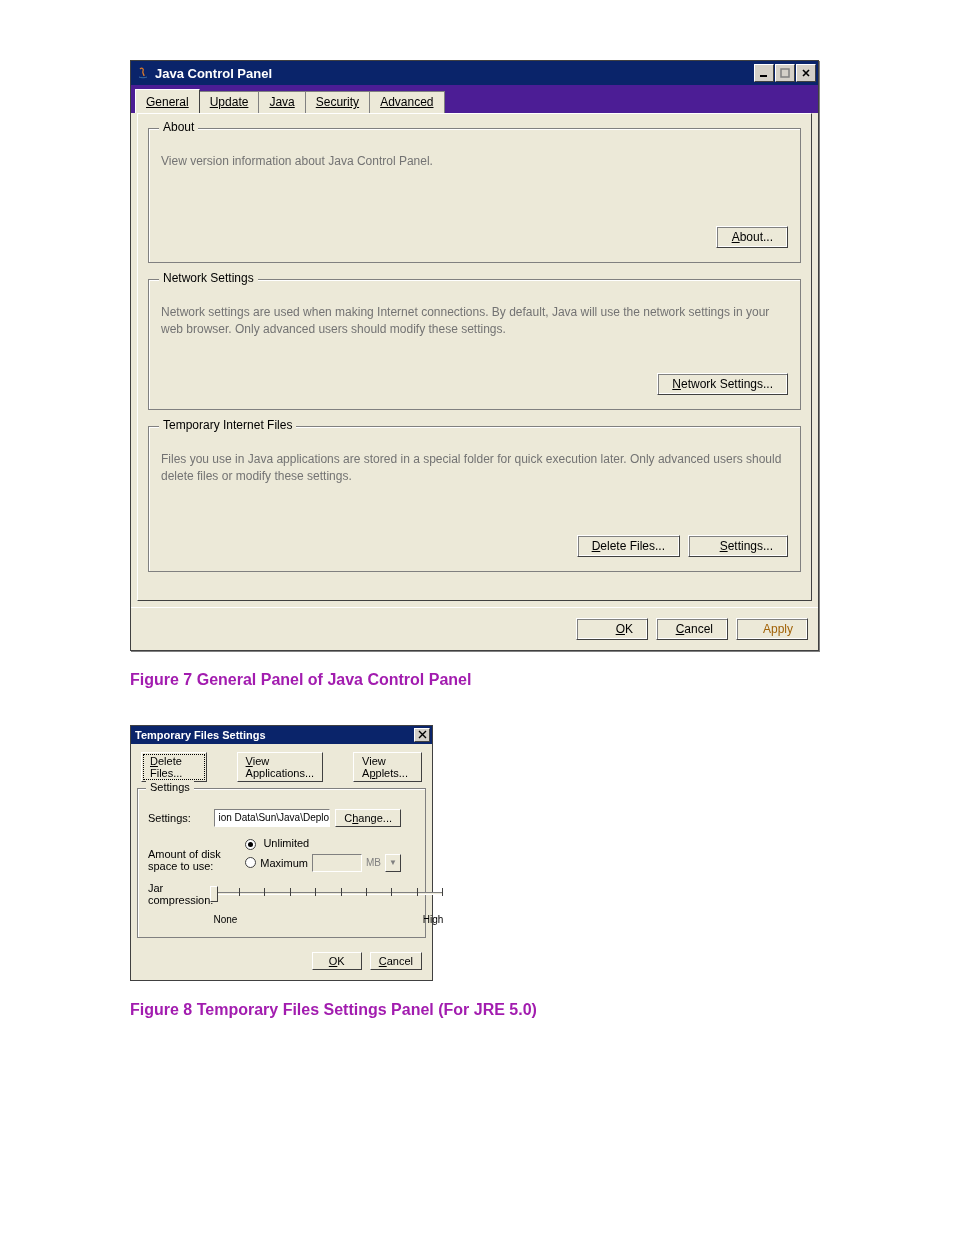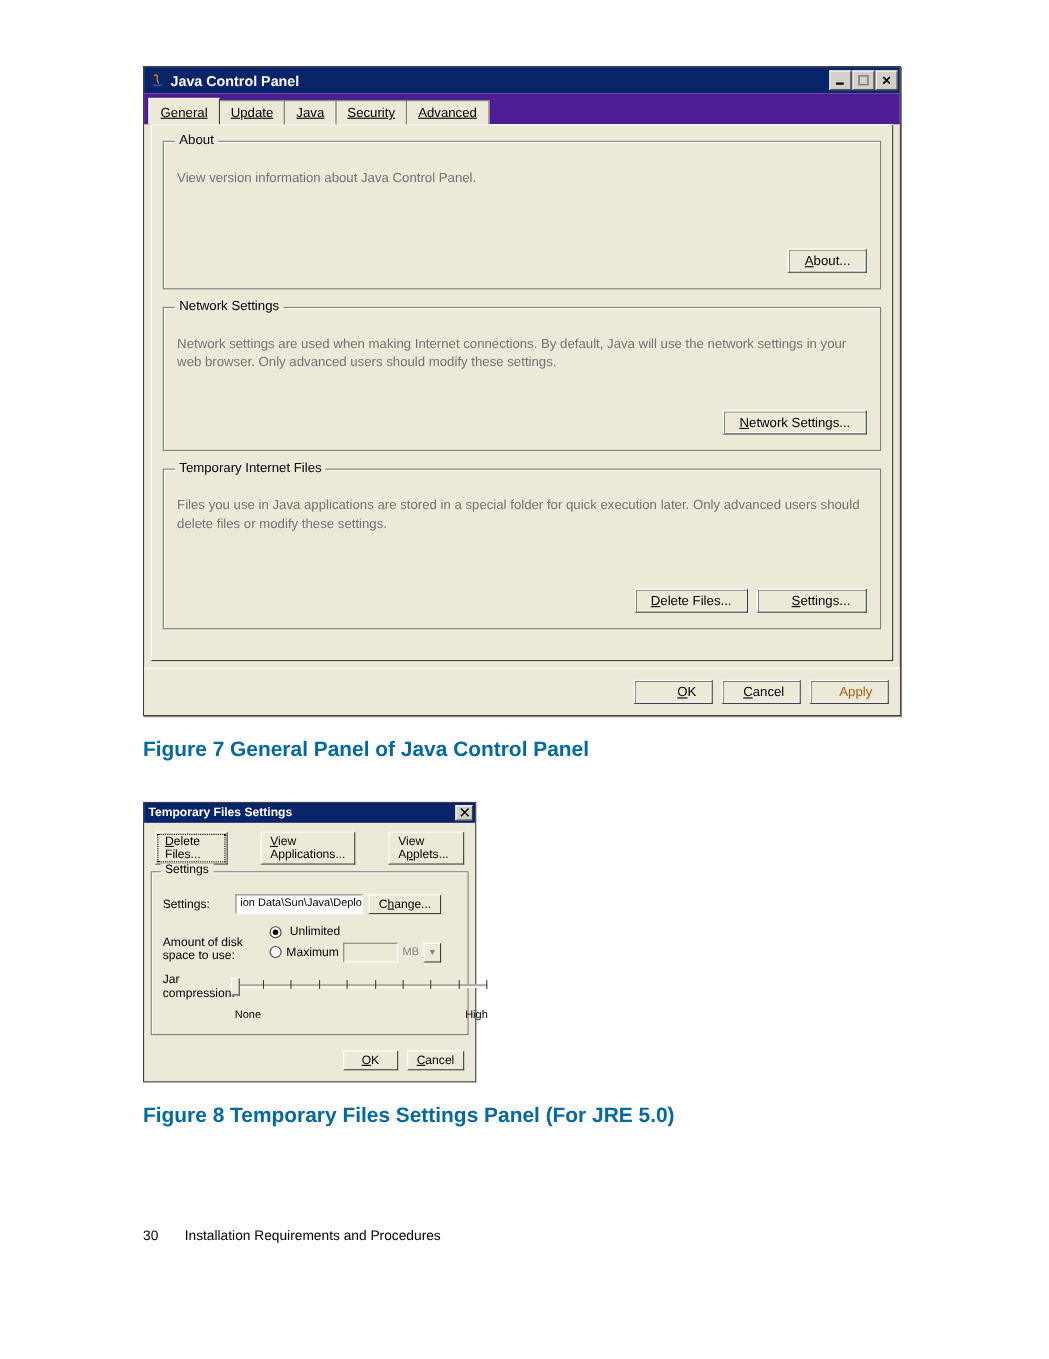--- a/index.html
+++ b/index.html
@@ -131,23 +131,23 @@
     display: flex;
     justify-content: flex-end;
     gap: 8px;
     padding: 10px 10px 10px 10px;
     border-top: 1px solid #ffffff;
     background: #ece9d8;
   }
 
   
   .figcaption {
-    color: #0369a1;
+    color: #a21caf;
     font-weight: bold;
-    font-size: 19px;
+    font-size: 16px;
     margin: 20px 0 36px 0;
     font-family: Arial, sans-serif;
   }
 
   
   .win2 {
     width: 303px;
     border: 1px solid #404040;
     background: #ece9d8;
   }
@@ -427,18 +427,14 @@
     </div>
 
     <div class="dlg-buttons2">
       <div class="btn-s" style="min-width:50px;text-align:center"><span style="text-decoration:underline">O</span>K</div>
       <div class="btn-s" style="min-width:50px;text-align:center"><span style="text-decoration:underline">C</span>ancel</div>
     </div>
   </div>
 
   <div class="figcaption">Figure 8 Temporary Files Settings Panel (For JRE 5.0)</div>
 
-  <div class="footer">
-    <span>30</span>
-    <span>Installation Requirements and Procedures</span>
-  </div>
 
 </div>
 
 </body></html>

